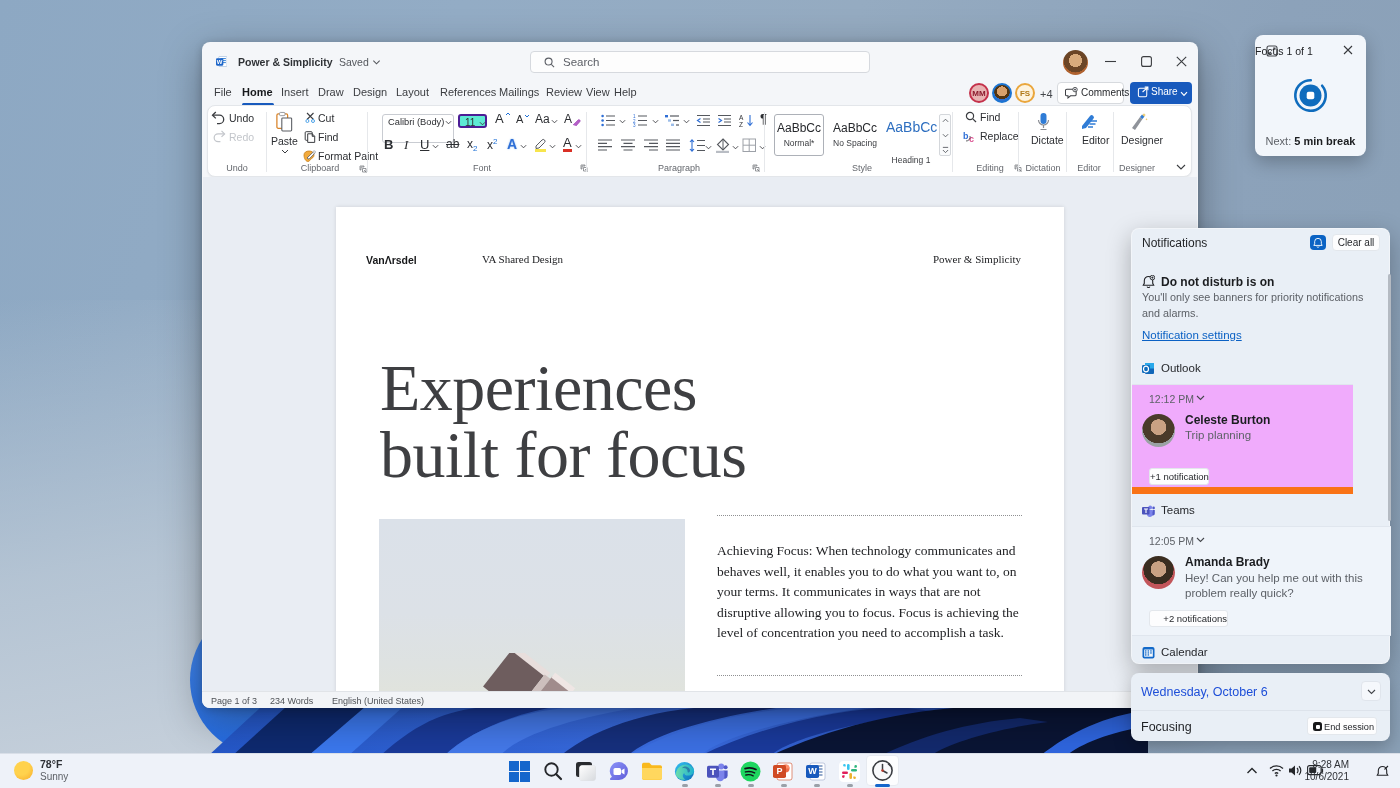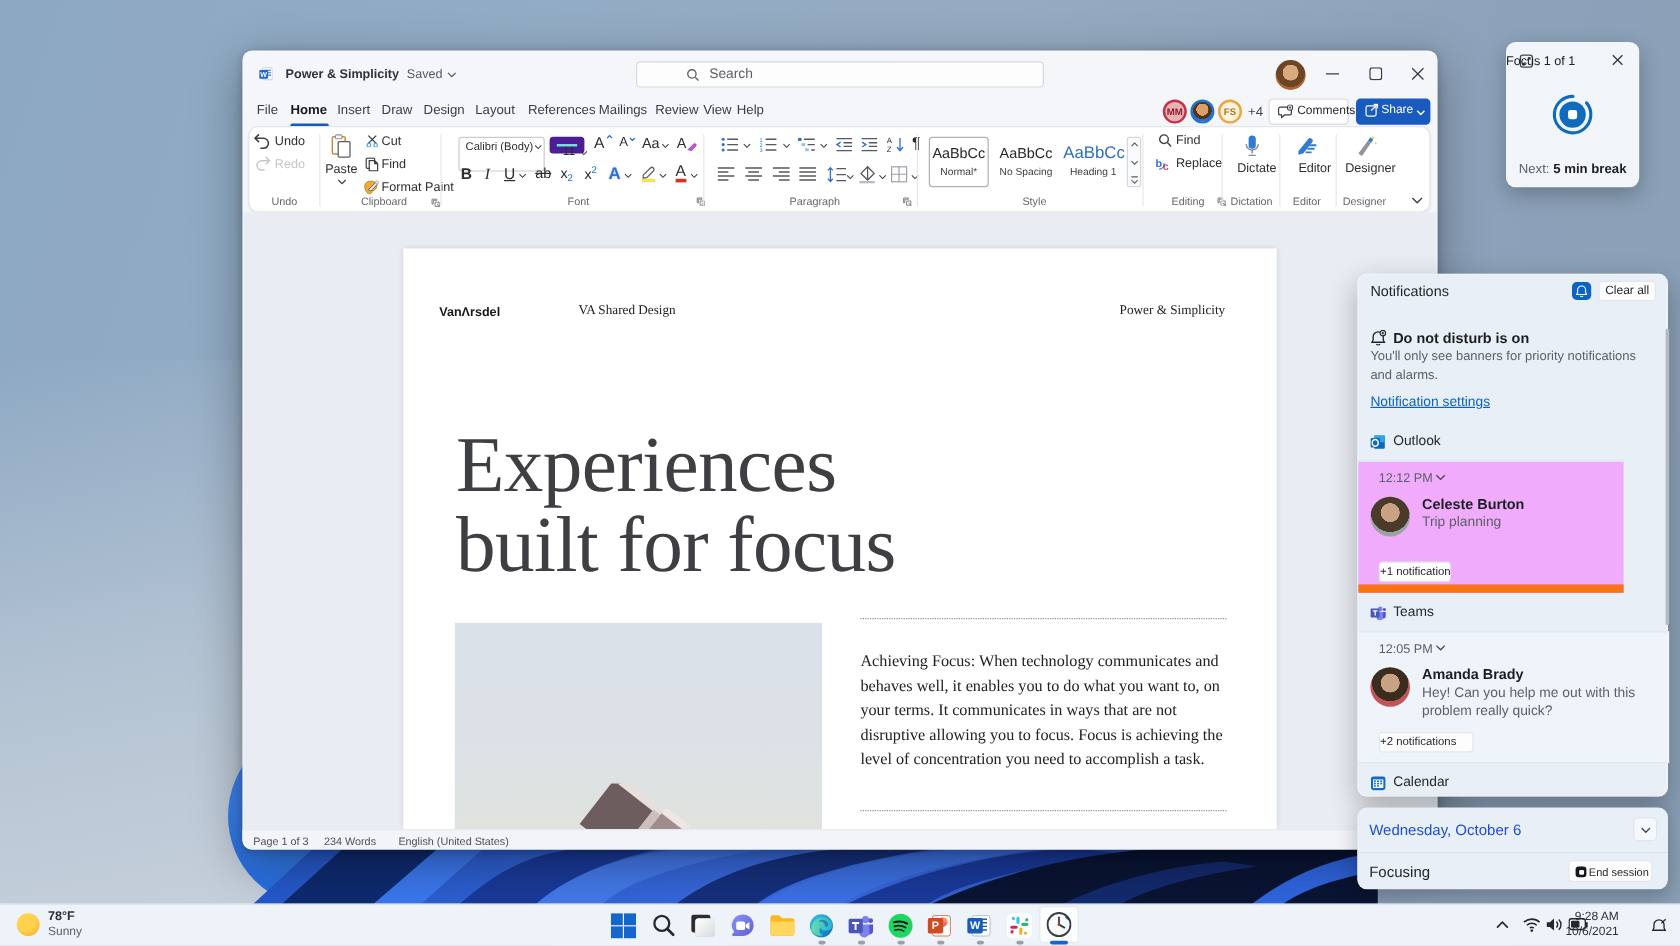--- a/index.html
+++ b/index.html
@@ -11,21 +11,21 @@
   #wall { left:0; top:0; width:1400px; height:788px;
     background: linear-gradient(108deg,#8da8c3 0%, #93acc5 28%, #95abc1 52%, #8ca2ba 78%, #8aa0b6 100%); }
   #wallgrad2 { left:0; top:300px; width:460px; height:488px;
     background: linear-gradient(170deg, rgba(178,196,214,0) 0%, rgba(189,202,215,.8) 50%, rgba(205,213,222,.97) 100%); }
 
   
   #win { left:202px; top:42px; width:996px; height:666px; background:#f4f6f9;
     border-radius:8px; box-shadow:0 12px 40px rgba(0,0,0,.35), 0 2px 8px rgba(0,0,0,.2); }
   #titlebar { left:0; top:0; width:100%; height:40px; }
   #searchbox { left:328px; top:9px; width:340px; height:22px; background:#fdfdfd;
-    border:1px solid #d6d9de; border-radius:4px; color:#5c5f66; font-size:11.5px; line-height:20px;padding-left:28px; }
+    border:1px solid #d6d9de; border-radius:4px; color:#5c5f66; font-size:11.5px; line-height:20px; }
   #menurow { left:0; top:40px; width:100%; height:25px; font-size:11px; color:#3b3d41; }
   .mtab { position:absolute; top:4px; }
   #ribbon { left:5px; top:63px; width:985px; height:72px; background:#ffffff;
     border:1px solid #e3e6ea; border-radius:8px; box-shadow:0 1px 2px rgba(0,0,0,.06); }
   .gsep { position:absolute; top:6px; height:60px; width:1px; background:#e6e8eb; }
   .glabel { position:absolute; top:57px; font-size:9px; color:#64676d; width:80px; text-align:center; }
   .rt { position:absolute; font-size:10.5px; color:#2c2e32; }
   .ri { position:absolute; }
   #docarea { left:1px; top:135px; width:994px; height:514px; background:#e9edf3; overflow:hidden; }
   #page { left:133px; top:30px; width:728px; height:500px; background:#ffffff; box-shadow:0 0 4px rgba(0,0,0,.12); }
@@ -202,21 +202,21 @@
         <path d="M1 1 h4 v1 h-3 v3 h-1 Z M3.5 3.5 h3.5 v3.5 h-3.5 Z M5 5 l2.6 2.6" stroke="#6a6d73" stroke-width=".7" fill="none"></path>
       </svg>
       <div class="gsep" style="left:159px"></div>
 
       <div class="abs" style="left:174px;top:8px;width:72px;height:29px;border:1px solid #c9ccd2;border-radius:3px;background:#fff">
         <span class="abs" style="left:5px;top:2px;font-size:9.3px;color:#2c2e32;white-space:nowrap">Calibri (Body)</span>
         <svg class="abs" style="left:62px;top:5px" width="7" height="5" viewBox="0 0 8 5">
           <path d="M1 1 L4 4 L7 1" stroke="#3b3d41" stroke-width="1" fill="none"></path>
         </svg>
       </div>
-      <div class="abs" style="left:250px;top:8px;width:29px;height:14px;border:6px solid #4c1d95;border-radius:3px;background:#5eead4">
+      <div class="abs" style="left:250px;top:8px;width:29px;height:14px;border:2px solid #4c1d95;border-radius:3px;background:#5eead4">
         <span class="abs" style="left:5px;top:1px;font-size:10px;color:#2c2e32">11</span>
         <svg class="abs" style="left:19px;top:5px" width="7" height="5" viewBox="0 0 8 5">
           <path d="M1 1 L4 4 L7 1" stroke="#3b3d41" stroke-width="1" fill="none"></path>
         </svg>
       </div>
       <span class="abs" style="left:287px;top:5px;font-size:13px;color:#2c2e32">A</span>
       <svg class="ri" style="left:297px;top:6px" width="6" height="4" viewBox="0 0 6 4">
         <path d="M1 3 L3 1 L5 3" stroke="#1d6fd6" stroke-width="1" fill="none"></path>
       </svg>
       <span class="abs" style="left:308px;top:7px;font-size:11px;color:#2c2e32">A</span>
@@ -349,21 +349,21 @@
       <div class="abs" style="left:566px;top:8px;width:50px;height:42px;border:1.5px solid #adb1b8;border-radius:3px;background:#fff;text-align:center">
         <div style="font-size:12px;color:#26282c;margin-top:6px">AaBbCc</div>
         <div style="font-size:8.5px;color:#3b3d41;margin-top:3px">Normal*</div>
       </div>
       <div class="abs" style="left:622px;top:8px;width:50px;height:42px;border-radius:3px;background:#fff;text-align:center">
         <div style="font-size:12px;color:#26282c;margin-top:7px">AaBbCc</div>
         <div style="font-size:8.5px;color:#3b3d41;margin-top:3px">No Spacing</div>
       </div>
       <div class="abs" style="left:678px;top:8px;width:50px;height:42px;border-radius:3px;background:#fff;text-align:center">
         <div style="font-size:14px;color:#2e6fc0;margin-top:5px">AaBbCc</div>
-        <div style="font-size:8.5px;color:#3b3d41;margin-top:3px">Heading 1</div>
+        <div style="font-size:8.5px;color:#3b3d41;margin-top:20px">Heading 1</div>
       </div>
       <div class="abs" style="left:731px;top:8px;width:12px;height:42px;border:1px solid #d4d7db;border-radius:2px;background:#fafbfc">
         <svg class="abs" style="left:2px;top:3px" width="7" height="5" viewBox="0 0 8 5">
           <path d="M1 4 L4 1 L7 4" stroke="#55585e" stroke-width="1" fill="none"></path>
         </svg>
         <svg class="abs" style="left:2px;top:18px" width="7" height="5" viewBox="0 0 8 5">
           <path d="M1 1 L4 4 L7 1" stroke="#55585e" stroke-width="1" fill="none"></path>
         </svg>
         <svg class="abs" style="left:2px;top:31px" width="7" height="8" viewBox="0 0 8 8">
           <path d="M1 1 h6 M1 4 L4 7 L7 4" stroke="#55585e" stroke-width="1" fill="none"></path>
@@ -511,21 +511,21 @@
     <span class="abs" style="left:29px;top:275px;font-size:11.5px;color:#26282c">Teams</span>
 
     <div class="abs" style="left:0;top:297px;width:259px;height:110px;background:#eff4fa;border-top:1px solid #e0e6ee;border-bottom:1px solid #e0e6ee">
       <span class="abs" style="left:17px;top:8px;font-size:10.5px;color:#5d6167">12:05 PM</span>
       <svg class="abs" style="left:64px;top:10px" width="9" height="6" viewBox="0 0 9 6">
         <path d="M1 1 L4.5 4.5 L8 1" stroke="#44474c" stroke-width="1.1" fill="none"></path>
       </svg>
       <div class="abs" style="left:10px;top:29px;width:33px;height:33px;border-radius:50%;background:radial-gradient(circle at 50% 40%,#c9a183 0 30%,#3a2d20 31% 58%,#c2555a 59% 100%)"></div>
       <span class="abs" style="left:53px;top:28px;font-size:12px;font-weight:bold;color:#1b1d20">Amanda Brady</span>
       <div class="abs" style="left:53px;top:44px;width:190px;font-size:11.5px;line-height:15px;color:#5d6167">Hey! Can you help me out with this problem really quick?</div>
-      <div class="abs" style="left:17px;top:83px;width:79px;height:17px;background:#fdfdfe;border:1px solid #e3e7ec;border-radius:3px;text-align:left;font-size:9.5px;color:#26282c;line-height:15px;white-space:nowrap">+2 notifications</div>
+      <div class="abs" style="left:17px;top:83px;width:79px;height:17px;background:#fdfdfe;border:1px solid #e3e7ec;border-radius:3px;text-align:right;font-size:9.5px;color:#26282c;line-height:15px;white-space:nowrap">+2 notifications</div>
     </div>
 
     <svg class="abs" style="left:10px;top:417px" width="13" height="13" viewBox="0 0 13 13">
       <rect x="0.5" y="1" width="12" height="11.5" rx="2" fill="#1269c9"></rect>
       <rect x="2.2" y="3.5" width="8.6" height="7.2" fill="#fff" opacity=".95"></rect>
       <g fill="#1269c9">
         <rect x="3" y="4.3" width="1.5" height="1.3"></rect>
         <rect x="5.6" y="4.3" width="1.5" height="1.3"></rect>
         <rect x="8.2" y="4.3" width="1.5" height="1.3"></rect>
         <rect x="3" y="6.3" width="1.5" height="1.3"></rect>

